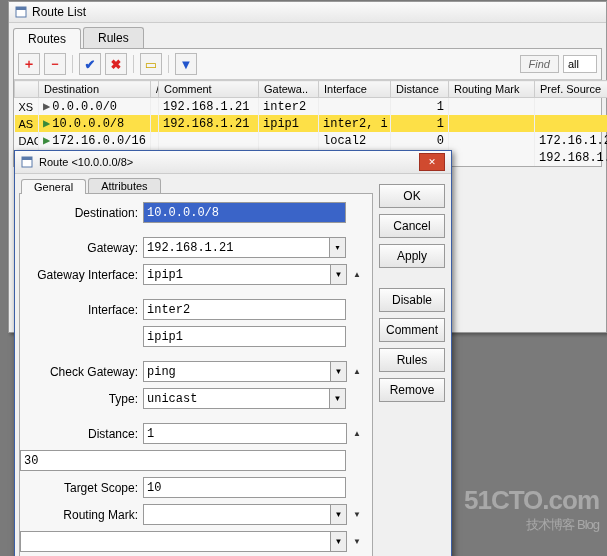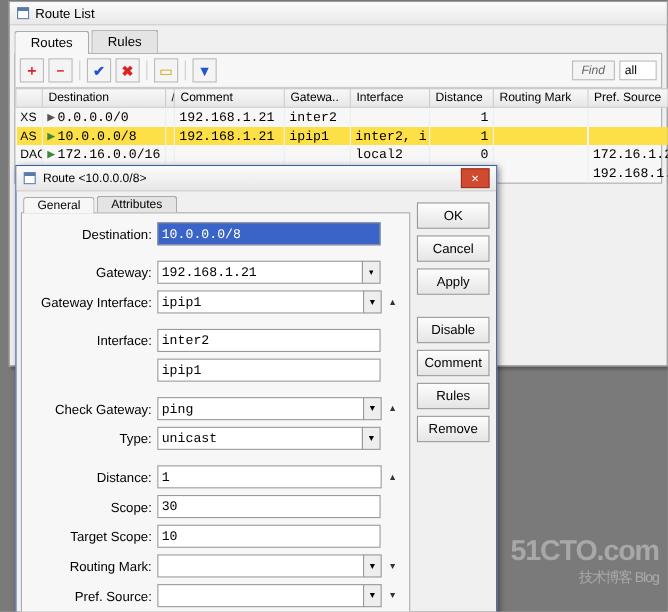--- a/index.html
+++ b/index.html
@@ -232,39 +232,37 @@
             </div>
           <div style="width:18px"></div>
         </div>
 
         <div class="row gap-top">
           <div class="lbl">Distance:</div>
           <input class="inp" value="1" style="">
           <div class="arrow">▲</div>
         </div>
         <div class="row">
-          <div class="lbl">Scope:</div>
           <input class="inp" value="30" style="">
           <div style="width:18px"></div>
         </div>
         <div class="row">
           <div class="lbl">Target Scope:</div>
           <input class="inp" value="10" style="">
           <div style="width:18px"></div>
         </div>
         <div class="row">
           <div class="lbl">Routing Mark:</div>
           <input class="inp" value="" style="">
           <div class="dd">
               <span>▼</span>
             </div>
           <div class="arrow">▼</div>
         </div>
         <div class="row">
-          <div class="lbl">Pref. Source:</div>
           <input class="inp" value="" style="">
           <div class="dd">
               <span>▼</span>
             </div>
           <div class="arrow">▼</div>
         </div>
       </div>
     </div>
     <div class="right-pane">
       <div class="btn">OK</div>

